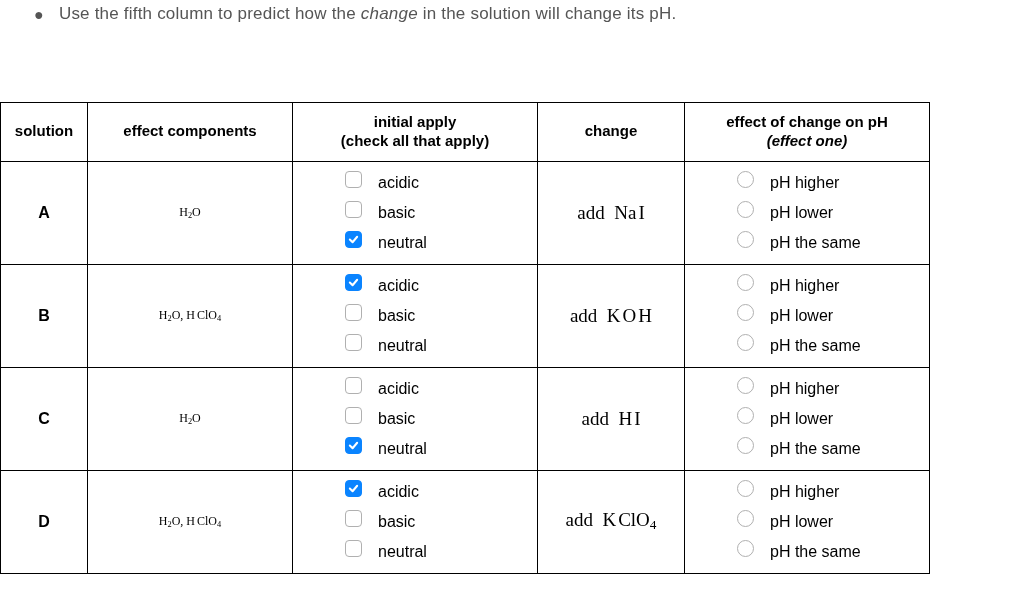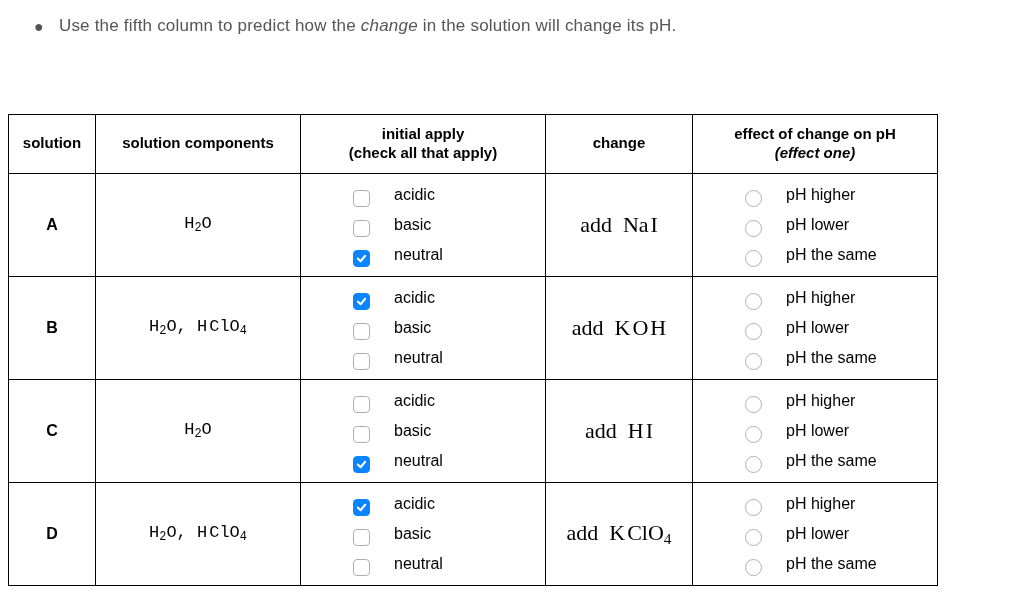--- a/index.html
+++ b/index.html
@@ -9,66 +9,66 @@
     margin: 0;
     padding: 0;
     background: #fff;
     width: 1024px;
   }
   .instruction {
     font-family: Verdana, Arial, sans-serif;
     font-size: 17px;
     color: #222;
     padding-left: 34px;
-    padding-top: 16px;
+    padding-top: 4px;
     letter-spacing: 0.2px;
   }
   .instruction .bullet {
     display: inline-block;
     width: 20px;
     font-weight: bold;
     vertical-align: middle;
     font-size: 16px;
   }
   .instruction em { font-style: italic; }
   .cut-top { color: #555; } 
   table.main {
     border-collapse: collapse;
     margin-top: 78px;
-    margin-left: 8px;
+    margin-left: 0;
   }
   table.main th, table.main td {
     border: 1px solid #000;
     padding: 0;
     vertical-align: middle;
     text-align: center;
     background: #fff;
   }
   table.main th {
     font-weight: bold;
     font-size: 15px;
     padding: 10px 6px;
     line-height: 1.25;
   }
   th.sol  { width: 74px; }
   th.comp { width: 192px; }
   th.type { width: 232px; }
   th.chg  { width: 134px; }
   th.eff  { width: 232px; }
   td.sol  { font-weight: bold; font-size: 16px; }
-  td.comp { font-family: Liberation Mono, monospace; font-size: 17px; }
-  td.chg  { font-family: "Times New Roman", serif; font-size: 22px; padding: 0 6px; }
+  td.comp { font-family: Liberation Serif, serif; font-size: 12px; }
+  td.chg  { font-family: "Times New Roman", serif; font-size: 19px; padding: 0 6px; }
   .opts {
     text-align: left;
     padding: 6px 0 6px 44px;
   }
   .opt-row {
     display: flex;
-    align-items: flex-end;
-    gap: 24px;
+    align-items: flex-start;
+    gap: 16px;
     padding: 3px 8px;
     font-size: 16px;
     font-family: Verdana, Arial, sans-serif;
     line-height: 1.5;
   }
   .chk, .rdo {
     width: 17px;
     height: 17px;
     border: 1.5px solid #b0b0b0;
     box-sizing: border-box;
@@ -93,21 +93,21 @@
 
 <div class="instruction cut-top">
   <span class="bullet">●</span>
   <span>Use the fifth column to predict how the </span><em>change</em><span> in the solution will change its pH.</span>
 </div>
 
 <table class="main">
   <thead>
     <tr>
       <th class="sol">solution</th>
-      <th class="comp">solution components</th>
+      <th class="comp">effect components</th>
       <th class="type">
         <span>initial apply</span><br>
         <span style="">(check all that apply)</span>
       </th>
       <th class="chg">change</th>
       <th class="eff">
         <span>effect of change on pH</span><br>
         <span style="font-style:italic;">(effect one)</span>
       </th>
     </tr>

